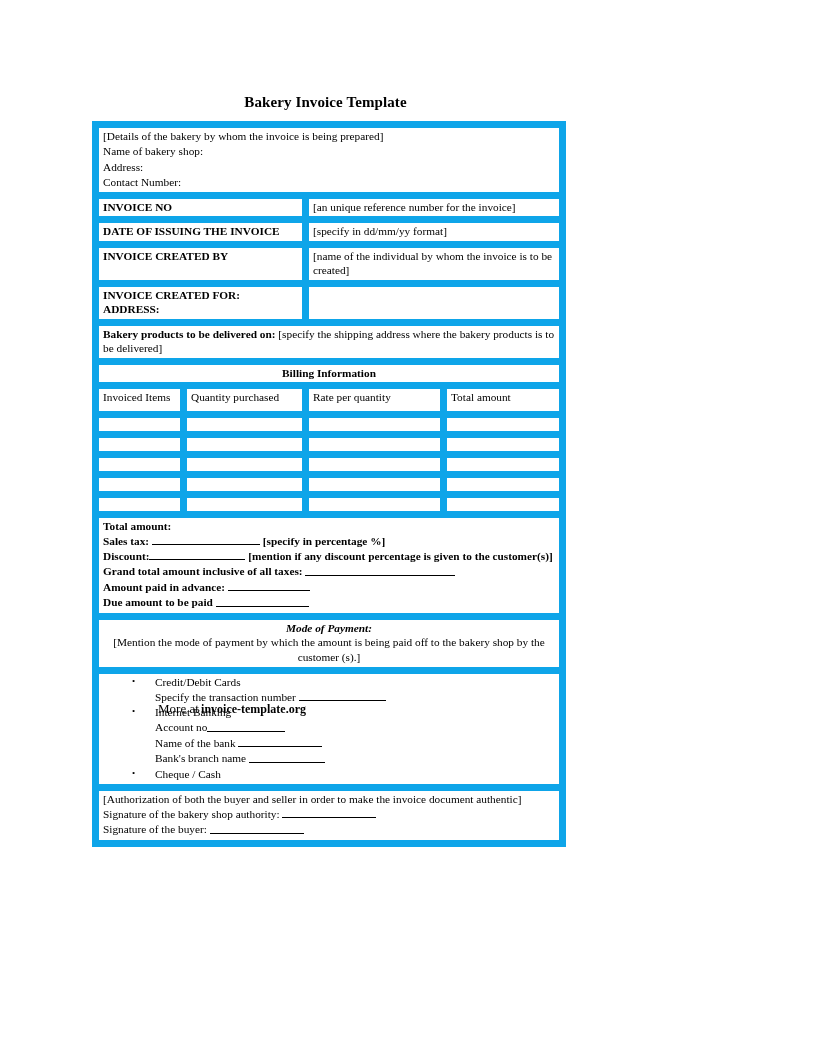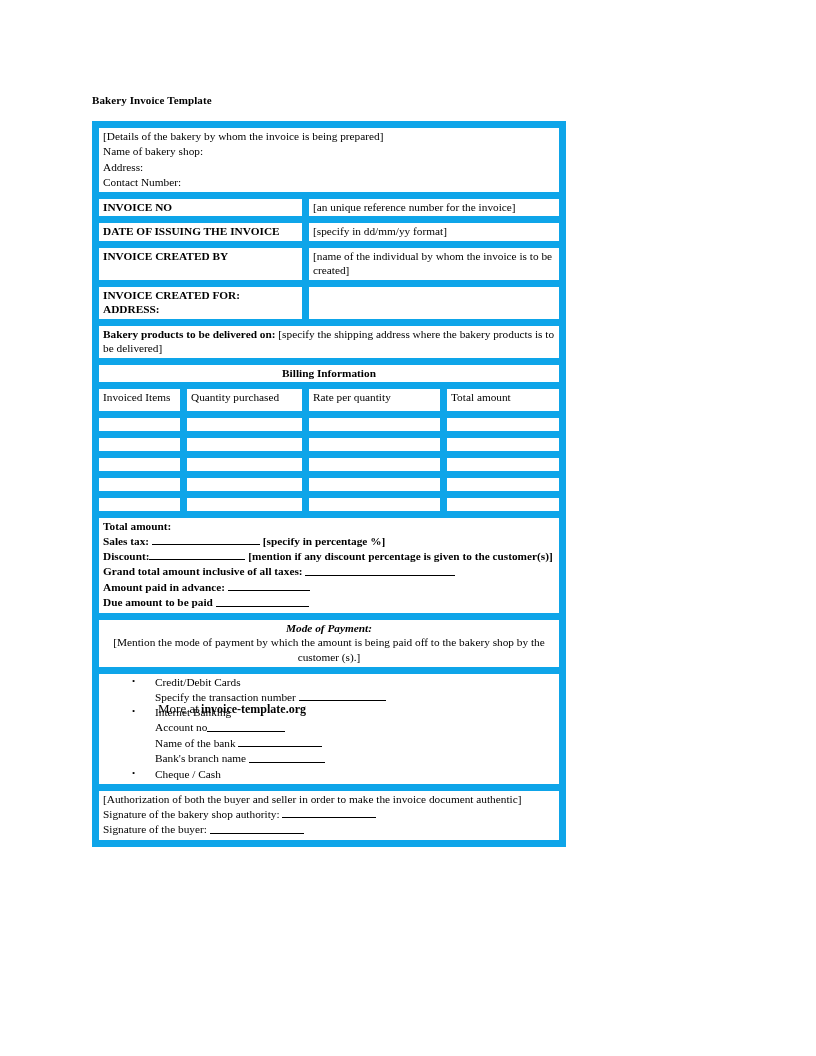--- a/index.html
+++ b/index.html
@@ -23,21 +23,22 @@
     height: 1056px;
     background: #ffffff;
   }
 
   
   .doc-title {
     position: absolute;
     left: 92px;
     top: 94px;
     width: 467px;
-    font-size: 11px;
+    text-align: center;
+    font-size: 15px;
     font-weight: bold;
     letter-spacing: 0.1px;
   }
 
   
   .invoice-table {
     position: absolute;
     left: 92px;
     top: 121px;
     width: 467px;

